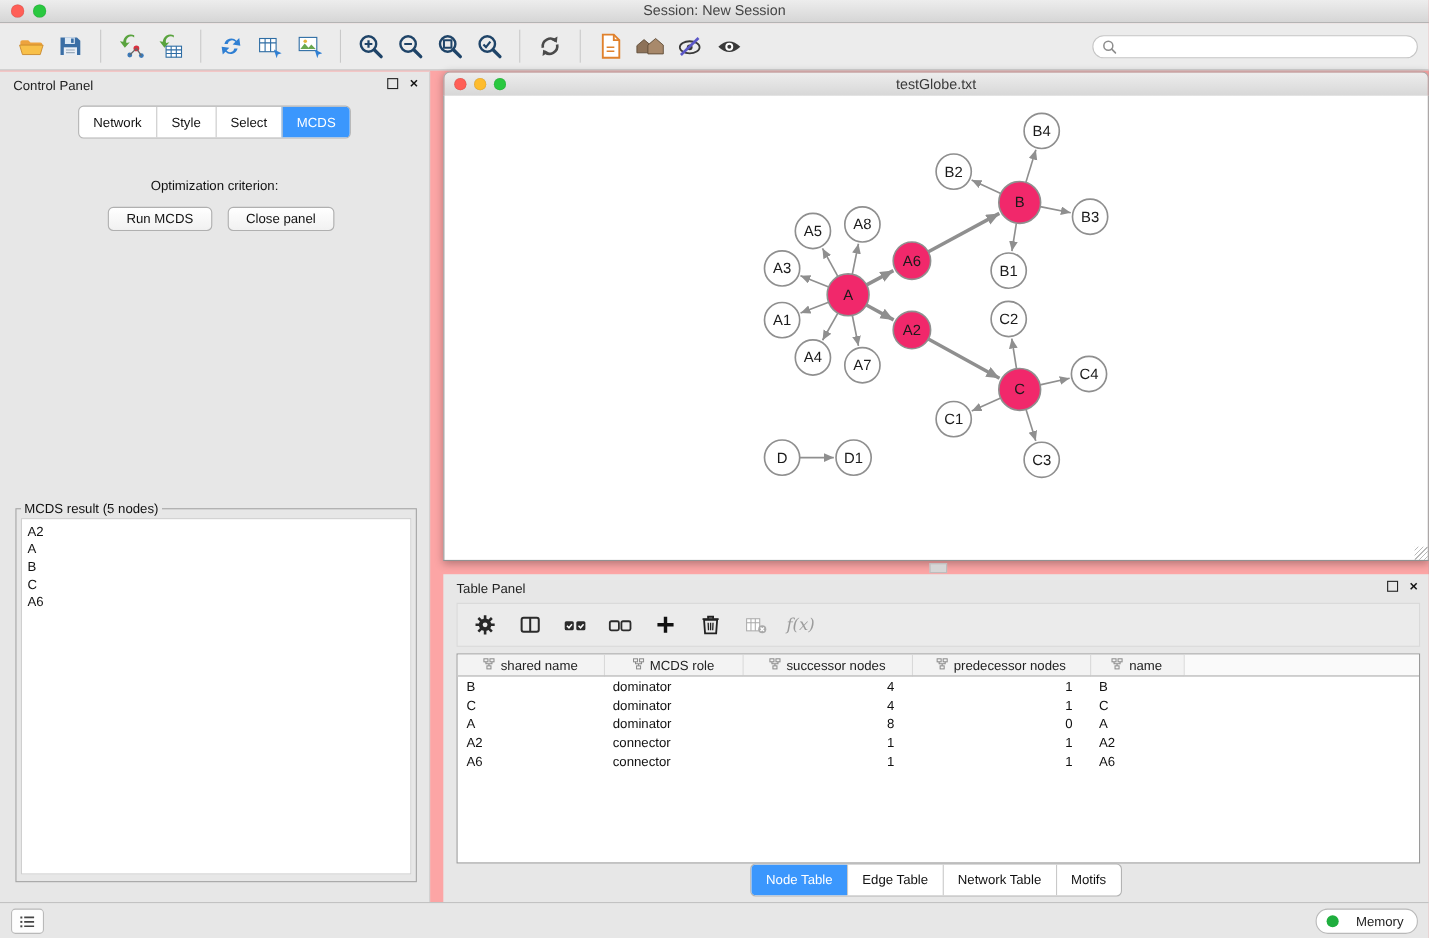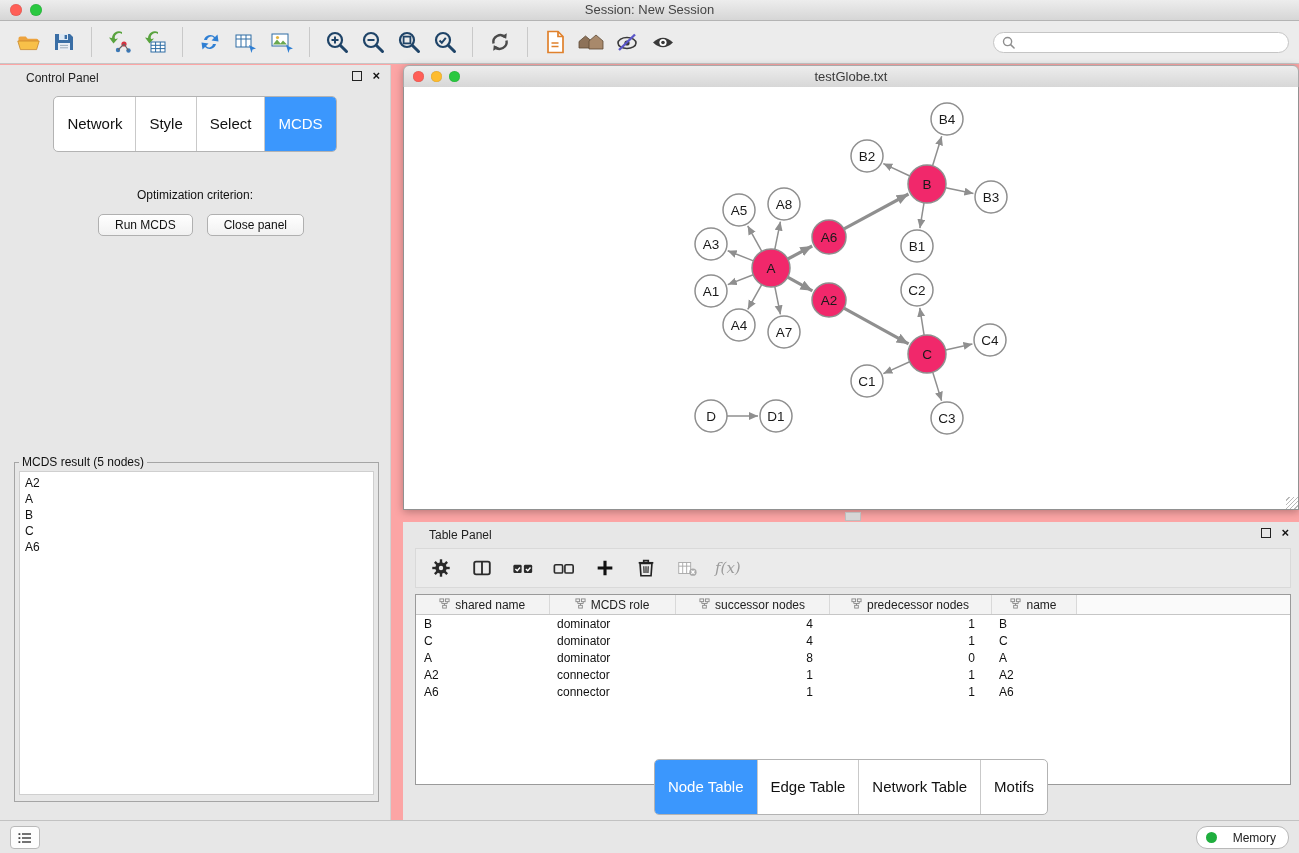--- a/index.html
+++ b/index.html
@@ -17,27 +17,27 @@
   .tbtn{width:36px;height:38px;display:flex;align-items:center;justify-content:center;border-radius:4px;flex:0 0 auto;}
   .tsep{width:1px;height:30px;background:#c9c9c9;margin:0 9px;flex:0 0 auto;}
   .search{margin-left:auto;width:296px;height:21px;background:#fff;border:1px solid #c5c5c5;border-radius:11px;display:flex;align-items:center;padding:0 8px;box-sizing:border-box;gap:5px;flex:0 0 auto;}
   .search input{border:none;outline:none;flex:1;font-size:12px;background:transparent;font-family:inherit;color:#333;}
 
   
   .main{position:absolute;top:65px;left:0;right:0;bottom:33px;}
 
   
   .control-panel{position:absolute;left:0;top:0;width:391px;height:100%;background:#e7e7e7;border-right:1px solid #d2d2d2;box-sizing:border-box;}
-  .panel-header{position:relative;padding:6px 26px 0;font-size:12px;color:#222;height:18px;}
+  .panel-header{position:relative;padding:6px 12px 0;font-size:12px;color:#222;height:18px;}
   .win-ctrls{position:absolute;right:10px;top:6px;display:flex;gap:10px;align-items:center;}
   .winbtn.square{width:8px;height:8px;border:1px solid #222;display:inline-block;}
   .winbtn.close{font-size:13px;font-weight:bold;color:#111;line-height:10px;}
   .cp-tabs-row{display:flex;justify-content:center;margin-top:7px;}
   .seg-tabs{display:flex;background:#fff;border:1px solid #b3b3b3;border-radius:5px;overflow:hidden;}
-  .seg{padding:17px 13px;height:20px;line-height:20px;font-size:15px;color:#111;border-left:1px solid #c9c9c9;white-space:nowrap;}
+  .seg{padding:4px 13px;height:20px;line-height:20px;font-size:12px;color:#111;border-left:1px solid #c9c9c9;white-space:nowrap;}
   .seg:first-child{border-left:none;}
   .seg.active{background:#3b97fd;color:#fff;}
   .cp-opt-label{margin-top:36px;text-align:center;font-size:12px;color:#111;}
   .dropdown{position:relative;width:314px;height:22px;margin:9px auto 0;background:#fff;border:1px solid #ababab;border-radius:4px;box-sizing:border-box;font-size:12px;line-height:20px;padding-left:8px;color:#111;white-space:nowrap;}
   .dropdown .stepper{position:absolute;right:-1px;top:-1px;width:20px;height:22px;border-radius:0 4px 4px 0;background:linear-gradient(#6db1fc,#2d7ae8);display:flex;align-items:center;justify-content:center;}
   .cp-buttons{margin-top:12px;display:flex;justify-content:center;gap:14px;padding-left:12px;}
   .mac-btn{font-family:inherit;font-size:12px;height:22px;padding:0 16px;background:linear-gradient(#ffffff,#f1f1f1);border:1px solid #b0b0b0;border-radius:5px;color:#111;}
   .result-box{position:absolute;left:14px;right:11px;top:390px;bottom:18px;border:1px solid #a5a5a5;margin:0;padding:0;}
   .result-box legend{font-size:12px;color:#111;margin-left:4px;padding:0 3px;}
   .result-list{position:absolute;left:4px;right:4px;top:2px;bottom:6px;background:#fff;border:1px solid #cfcfcf;padding:3px 5px;font-size:12px;line-height:16px;overflow:auto;color:#111;}

